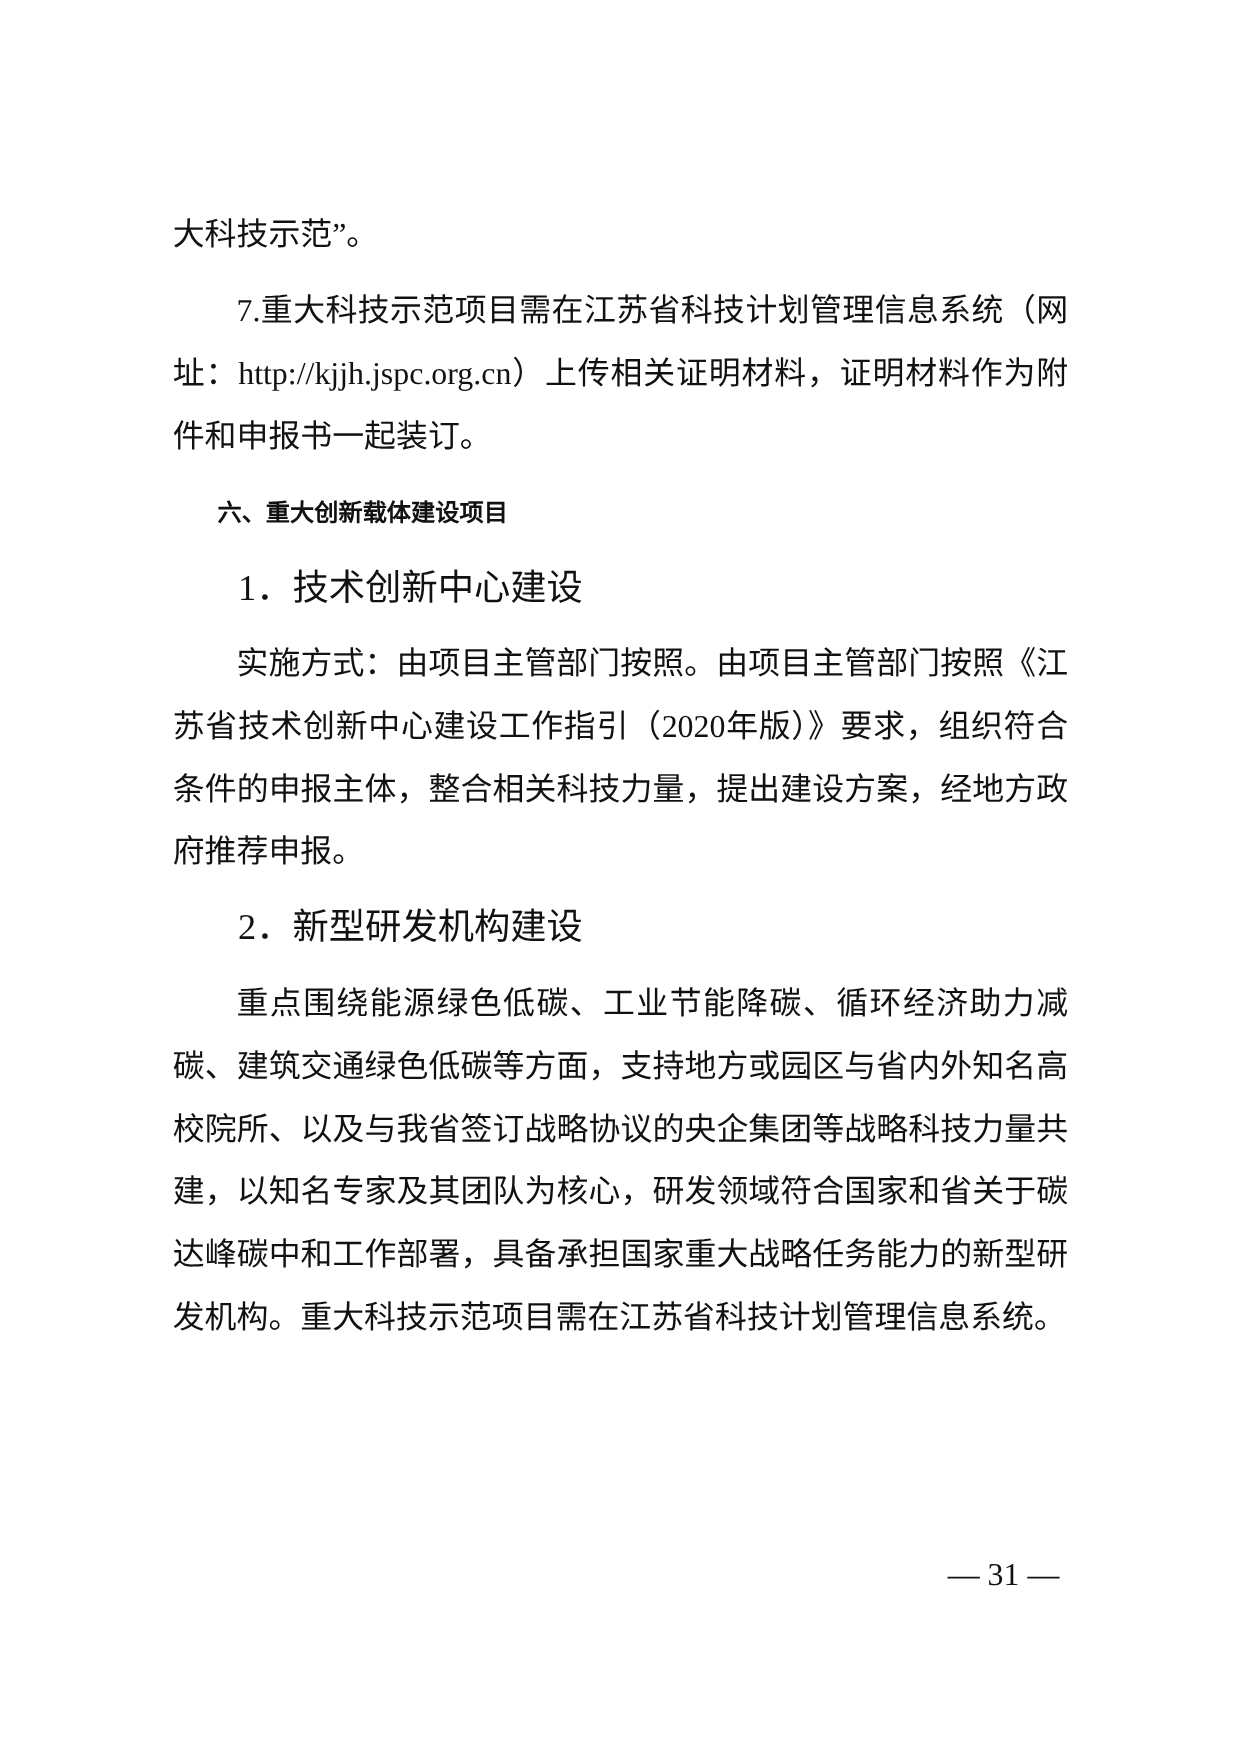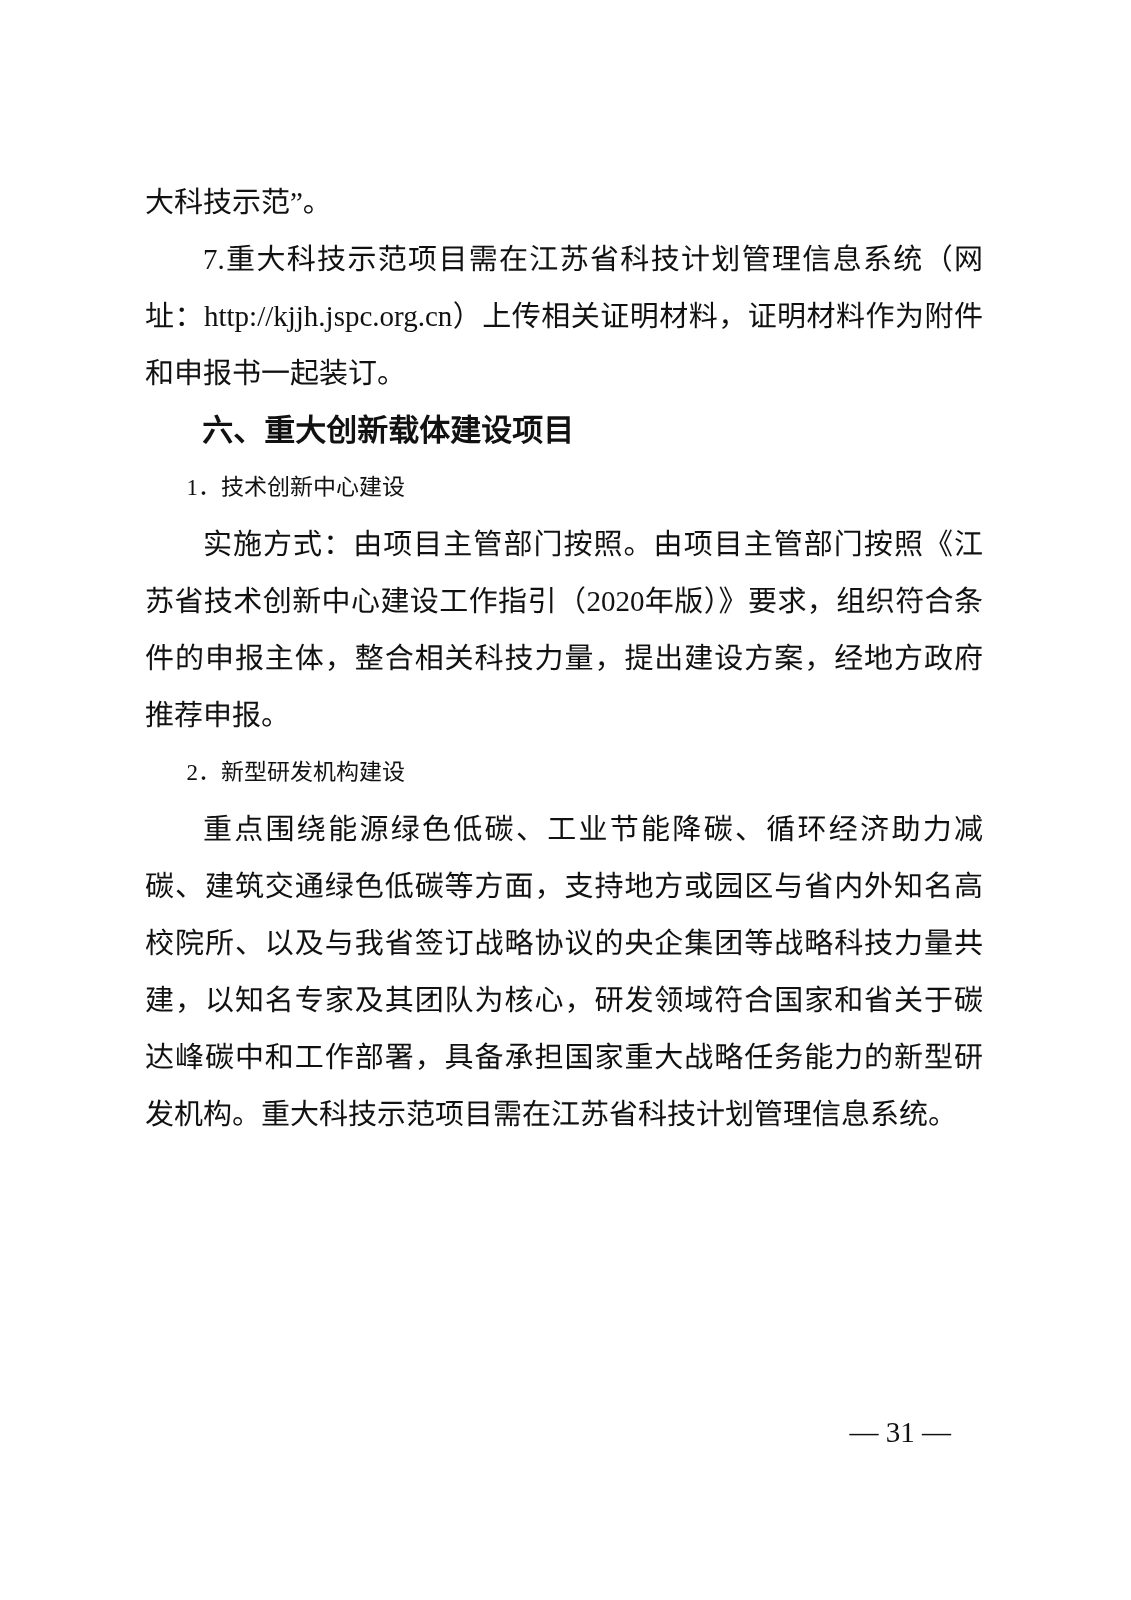--- a/index.html
+++ b/index.html
@@ -14,49 +14,49 @@
     background: #ffffff;
     overflow: hidden;
   }
   .content {
     position: absolute;
     left: 145px;
     top: 174px;
     width: 838px;
   }
   .content p {
-    margin: 0;
+    margin: 12px;
     padding: 0;
     font-family: "Liberation Serif", "DejaVu Serif", serif;
     font-size: 29px;
     line-height: 57px;
     color: #111111;
     text-align: justify;
     text-indent: 2em;
     word-break: break-word;
   }
   p.no-indent {
     text-indent: 0;
   }
   p.h-bold {
     font-family: "Liberation Sans", "DejaVu Sans", sans-serif;
     font-weight: 700;
-    font-size: 31px;
+    font-size: 22px;
     text-align: left;
     text-indent: 1.85em;
   }
   p.h-kai {
-    font-size: 23px;
+    font-size: 33px;
     text-align: left;
     text-indent: 1.8em;
   }
   .page-number {
     position: absolute;
     top: 1416px;
-    right: 180px;
+    right: 168px;
     font-family: "Liberation Serif", "DejaVu Serif", serif;
     font-size: 29px;
     color: #111111;
     white-space: nowrap;
   }
 </style>
 </head>
 <body>
 
 <div class="page">

